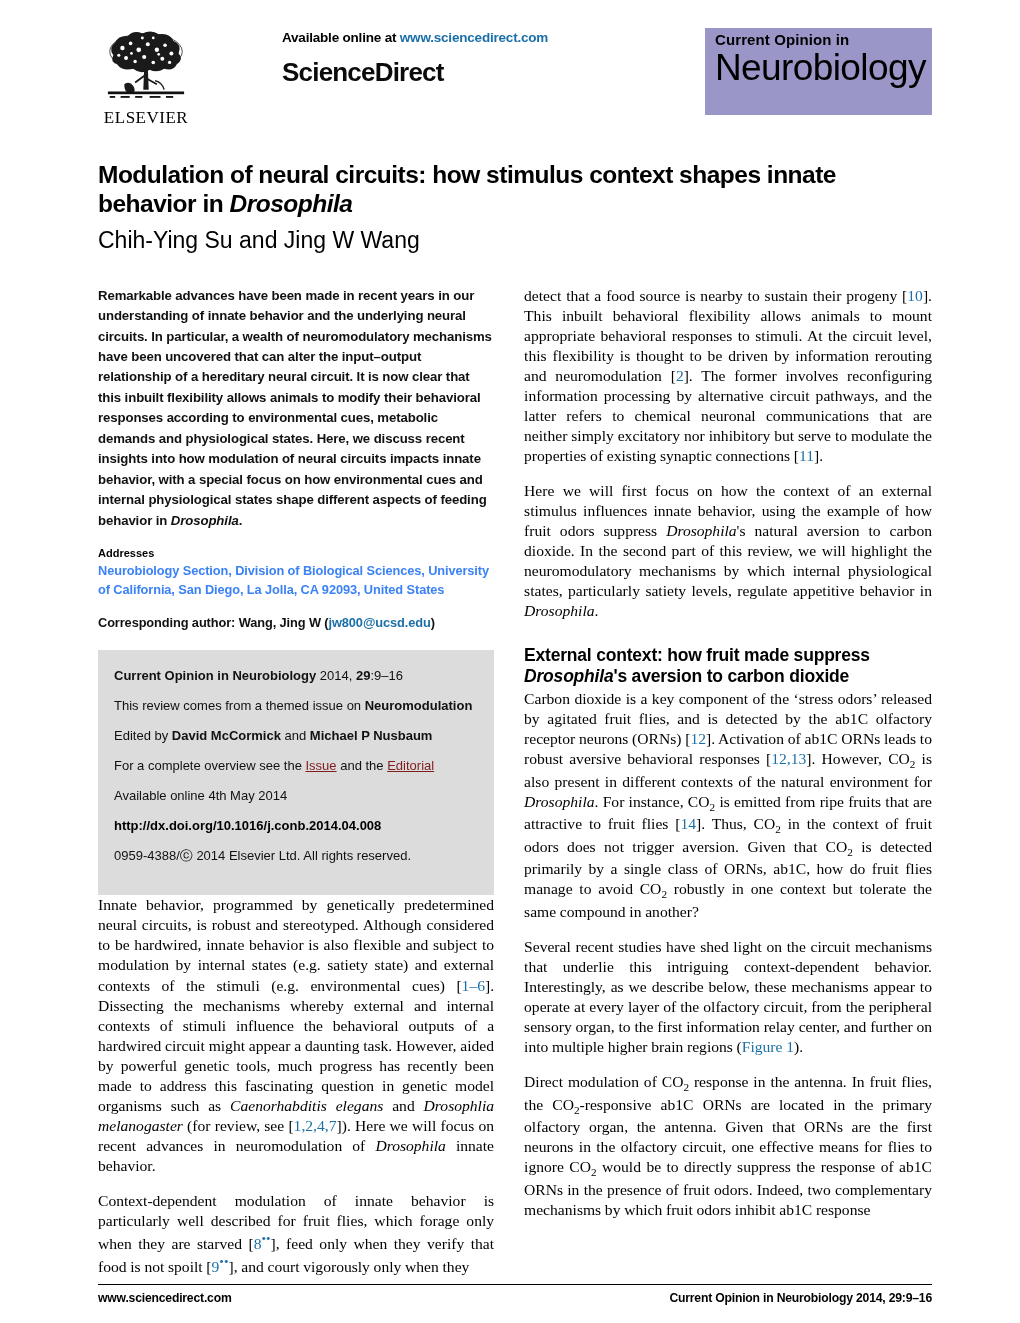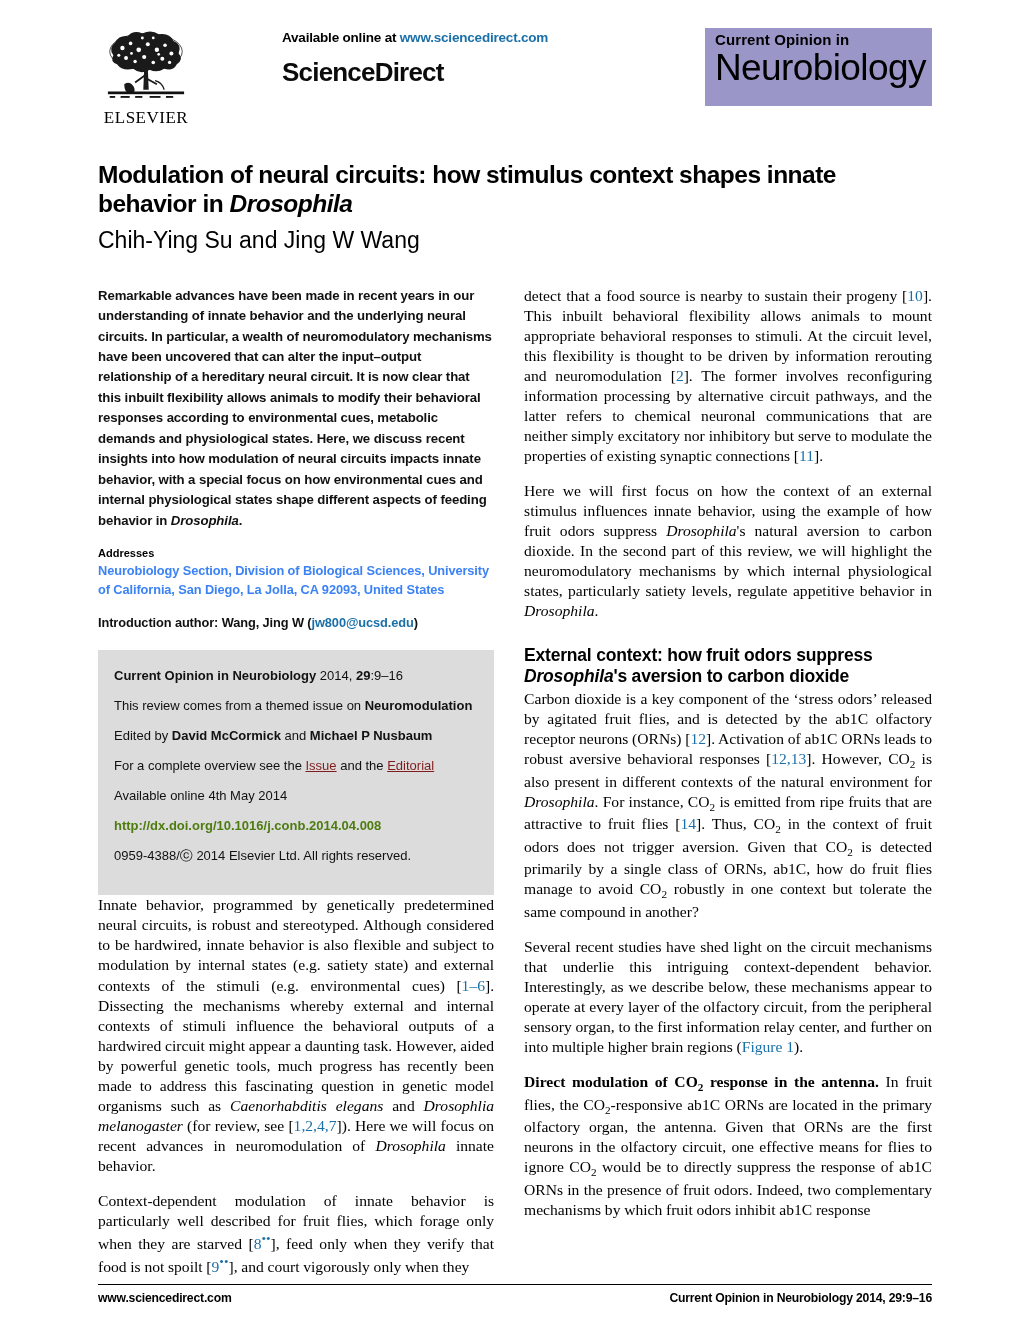--- a/index.html
+++ b/index.html
@@ -57,21 +57,21 @@
     font-weight: 700;
     letter-spacing: -0.8px;
     margin-top: 12px;
     color: #0b0b0b;
   }
 
   .coin-logo {
     position: absolute;
     right: 0; top: 6px;
     width: 227px;
-    height: 78px;
+    height: 87px;
     background: #9b96c8;
     padding: 4px 8px 16px 10px;
   }
   .coin-top {
     font-family: "Liberation Sans", sans-serif;
     font-size: 15px;
     font-weight: 600;
     color: #000;
     line-height: 1.05;
     letter-spacing: 0.1px;
@@ -160,21 +160,21 @@
     padding: 17px 16px 30px 16px;
     font-family: "Liberation Sans", sans-serif;
     font-size: 13px;
     line-height: 1.45;
     color: #111;
   }
   .infobox .row { margin-bottom: 11px; }
   .infobox .row:last-child { margin-bottom: 0; }
   .infobox b { font-weight: 700; }
   .infobox .ulink { color: #7f1d1d; text-decoration: underline; }
-  .infobox .doi { color: #4d7c0f; font-weight: 700; }
+  .infobox .doi { color: #000000; font-weight: 700; }
   .infobox .copy { font-size: 13px; }
 
   
   .head2 {
     font-family: "Liberation Sans", sans-serif;
     font-size: 17.5px;
     font-weight: 700;
     color: #000;
     margin-top: 26px;
     margin-bottom: 2px;
@@ -189,21 +189,21 @@
     font-size: 15.6px;
     line-height: 1.285;
     text-align: justify;
     color: #000;
     margin: 0 0 15px 0;
     hyphens: none;
     word-spacing: -0.2px;
   }
   .body-p.nogap { margin-bottom: 0; }
   .body-p i { font-style: italic; }
-  .body-p b { font-weight: 700; }
+  .body-p b { font-weight: 400; }
   .ref { color: #1a6fa8; }
   sub { font-size: 0.72em; }
 
   
   .footer {
     position: absolute;
     left: 98px; right: 88px;
     top: 1262px;
     border-top: 1.6px solid #000;
     padding-top: 6px;
@@ -291,21 +291,21 @@
 
   <div class="columns">
 
     <div class="col left">
 
       <div class="abstract"><span>Remarkable advances have been made in recent years in our understanding of innate behavior and the underlying neural circuits. In particular, a wealth of neuromodulatory mechanisms have been uncovered that can alter the input–output relationship of a hereditary neural circuit. It is now clear that this inbuilt flexibility allows animals to modify their behavioral responses according to environmental cues, metabolic demands and physiological states. Here, we discuss recent insights into how modulation of neural circuits impacts innate behavior, with a special focus on how environmental cues and internal physiological states shape different aspects of feeding behavior in </span><i>Drosophila</i><span>.</span></div>
 
       <div class="sec-label">Addresses</div>
       <div class="addr-text">Neurobiology Section, Division of Biological Sciences, University of California, San Diego, La Jolla, CA 92093, United States</div>
 
-      <div class="corr-text"><span>Introduction author: Wang, Jing W (</span><span class="link">jw800@ucsd.edu</span><span>)</span></div>
+      <div class="corr-text"><span>Corresponding author: Wang, Jing W (</span><span class="link">jw800@ucsd.edu</span><span>)</span></div>
 
       <div class="infobox">
         <div class="row"><b>Current Opinion in Neurobiology</b><span> 2014, </span><b>29</b><span>:9–16</span></div>
 
         <div class="row"><span>This review comes from a themed issue on </span><b>Neuromodulation</b></div>
 
         <div class="row"><span>Edited by </span><b>David McCormick</b><span> and </span><b>Michael P Nusbaum</b></div>
 
         <div class="row"><span>For a complete overview see the </span><span class="ulink">Issue</span><span> and the </span><span class="ulink">Editorial</span></div>
 
@@ -322,21 +322,21 @@
       <p class="body-p nogap"><span>Context-dependent modulation of innate behavior is particularly well described for fruit flies, which forage only when they are starved [</span><span class="ref">8</span><sup class="ref">••</sup><span>], feed only when they verify that food is not spoilt [</span><span class="ref">9</span><sup class="ref">••</sup><span>], and court vigorously only when they</span></p>
     </div>
 
     <div class="col right">
 
       <p class="body-p"><span>detect that a food source is nearby to sustain their progeny [</span><span class="ref">10</span><span>]. This inbuilt behavioral flexibility allows animals to mount appropriate behavioral responses to stimuli. At the circuit level, this flexibility is thought to be driven by information rerouting and neuromodulation [</span><span class="ref">2</span><span>]. The former involves reconfiguring information processing by alternative circuit pathways, and the latter refers to chemical neuronal communications that are neither simply excitatory nor inhibitory but serve to modulate the properties of existing synaptic connections [</span><span class="ref">11</span><span>].</span></p>
 
       <p class="body-p"><span>Here we will first focus on how the context of an external stimulus influences innate behavior, using the example of how fruit odors suppress </span><i>Drosophila</i><span>'s natural aversion to carbon dioxide. In the second part of this review, we will highlight the neuromodulatory mechanisms by which internal physiological states, particularly satiety levels, regulate appetitive behavior in </span><i>Drosophila</i><span>.</span></p>
 
       <div class="head2 tight">
-        <span>External context: how fruit odors suppress</span><br>
+        <span>External context: how fruit made suppress</span><br>
         <i>Drosophila</i><span>'s aversion to carbon dioxide</span>
       </div>
 
       <p class="body-p"><span>Carbon dioxide is a key component of the ‘stress odors’ released by agitated fruit flies, and is detected by the ab1C olfactory receptor neurons (ORNs) [</span><span class="ref">12</span><span>]. Activation of ab1C ORNs leads to robust aversive behavioral responses [</span><span class="ref">12,13</span><span>]. However, CO</span><sub>2</sub><span> is also present in different contexts of the natural environment for </span><i>Drosophila</i><span>. For instance, CO</span><sub>2</sub><span> is emitted from ripe fruits that are attractive to fruit flies [</span><span class="ref">14</span><span>]. Thus, CO</span><sub>2</sub><span> in the context of fruit odors does not trigger aversion. Given that CO</span><sub>2</sub><span> is detected primarily by a single class of ORNs, ab1C, how do fruit flies manage to avoid CO</span><sub>2</sub><span> robustly in one context but tolerate the same compound in another?</span></p>
 
       <p class="body-p"><span>Several recent studies have shed light on the circuit mechanisms that underlie this intriguing context-dependent behavior. Interestingly, as we describe below, these mechanisms appear to operate at every layer of the olfactory circuit, from the peripheral sensory organ, to the first information relay center, and further on into multiple higher brain regions (</span><span class="ref">Figure 1</span><span>).</span></p>
 
       <p class="body-p nogap"><b><span>Direct modulation of CO</span><sub>2</sub><span> response in the antenna.</span></b><span> In fruit flies, the CO</span><sub>2</sub><span>-responsive ab1C ORNs are located in the primary olfactory organ, the antenna. Given that ORNs are the first neurons in the olfactory circuit, one effective means for flies to ignore CO</span><sub>2</sub><span> would be to directly suppress the response of ab1C ORNs in the presence of fruit odors. Indeed, two complementary mechanisms by which fruit odors inhibit ab1C response</span></p>
     </div>
   </div>

